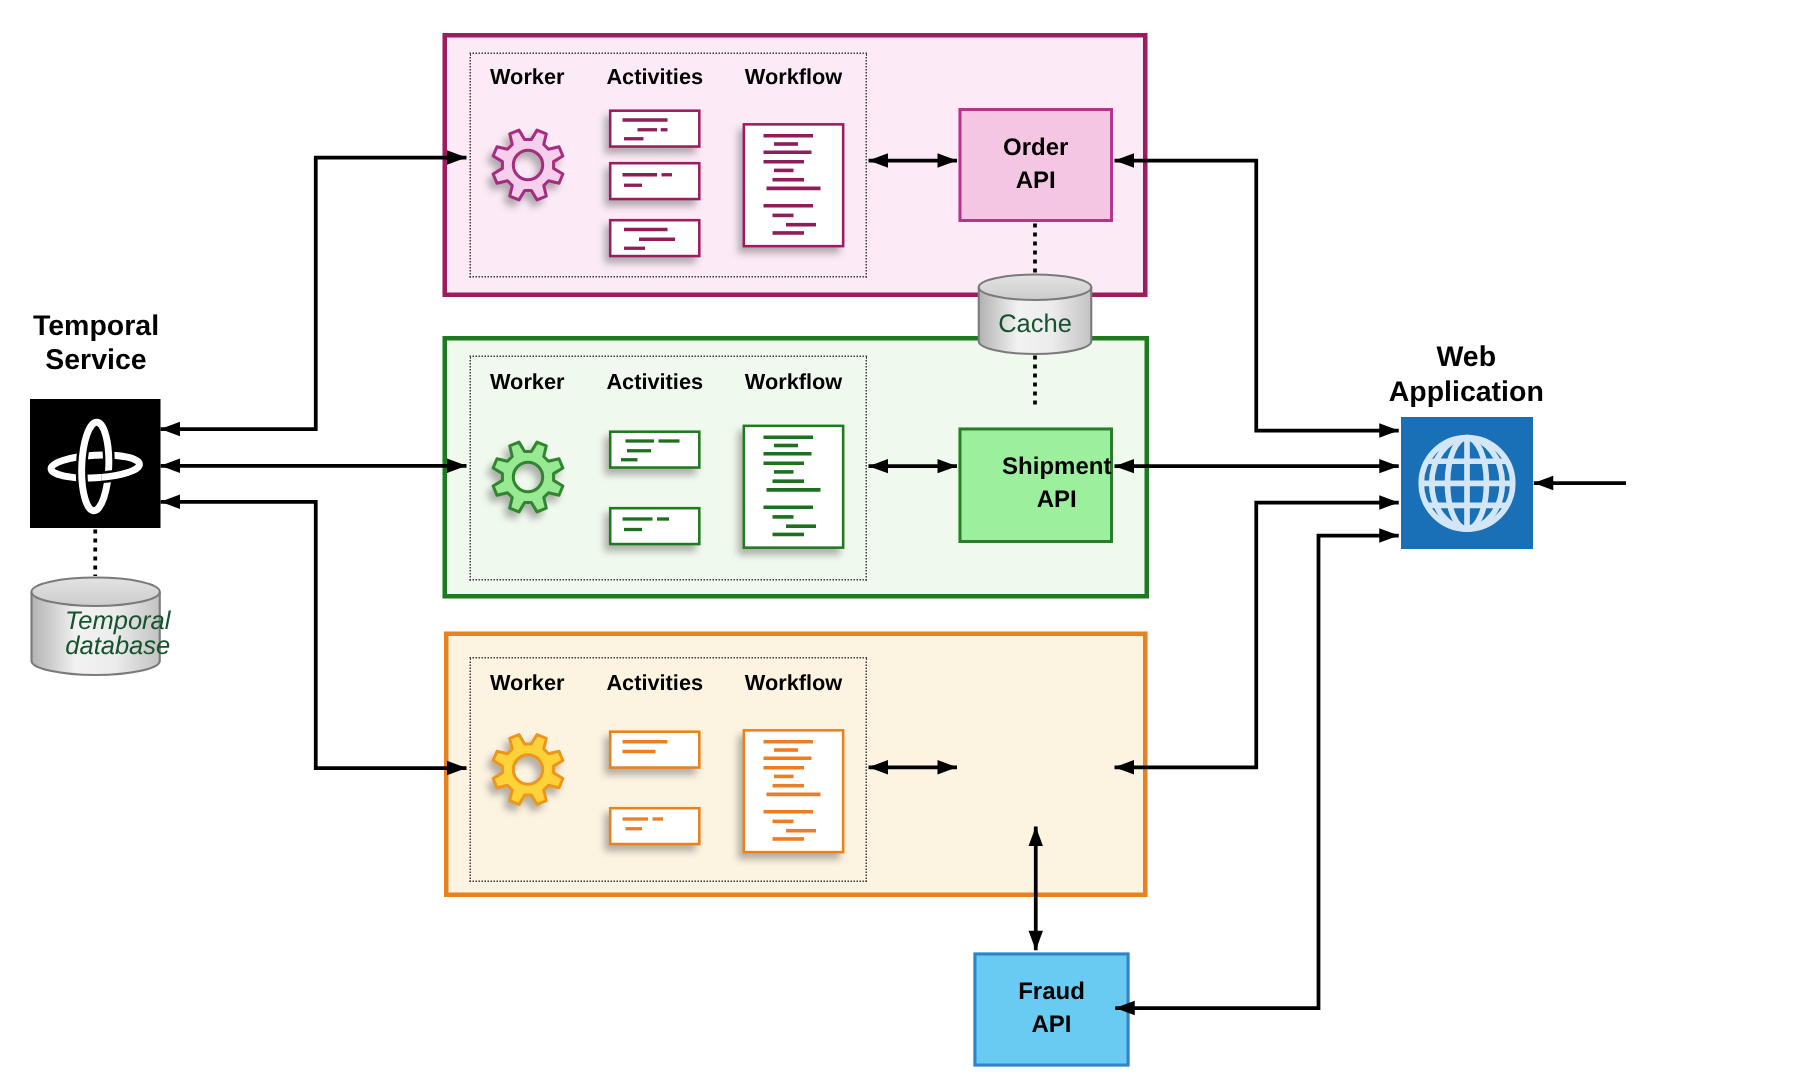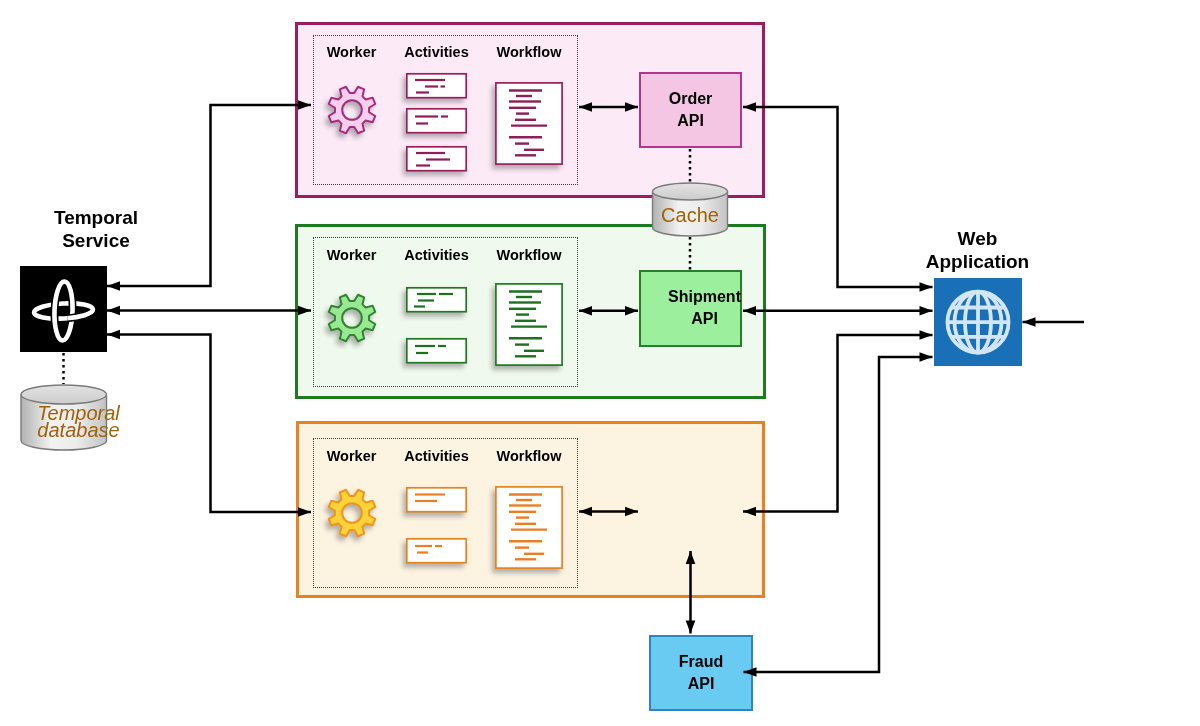--- a/index.html
+++ b/index.html
@@ -6,21 +6,21 @@
   #canvas{position:relative;width:1084px;height:726px;background:#ffffff;overflow:hidden;transform:translateZ(0);
           font-family:"Liberation Sans","DejaVu Sans",sans-serif;color:#000;}
   .row-box{position:absolute;box-sizing:border-box;border:3px solid var(--border);background:var(--fill);z-index:1;}
   .dotted-box{position:absolute;box-sizing:border-box;border:1.6px dotted #3c3c3c;z-index:2;}
   .col-label{position:absolute;width:96px;text-align:center;font-weight:bold;font-size:14.5px;z-index:3;}
   .api-box{position:absolute;box-sizing:border-box;border:2px solid var(--api-border);background:var(--api-fill);
            display:flex;align-items:center;justify-content:center;z-index:3;}
   .api-box span{width:min-content;text-align:center;font-size:16px;font-weight:bold;line-height:22px;}
   .node-label{position:absolute;text-align:center;font-weight:bold;font-size:19px;line-height:23px;z-index:6;display:flex;justify-content:center;}
   .node-label span{width:min-content;}
-  .cyl-label{position:absolute;text-align:center;font-size:20px;line-height:17px;color:#a16207;z-index:6;display:flex;justify-content:center;}
+  .cyl-label{position:absolute;text-align:center;font-size:17px;line-height:17px;color:#14532d;z-index:6;display:flex;justify-content:center;}
   .cyl-label span{width:min-content;}
   .icon-svg{position:absolute;z-index:3;overflow:visible;}
   .shadowed{filter:drop-shadow(-3px 4px 2.5px rgba(90,90,90,0.45));}
   #temporal-box{position:absolute;background:#000;z-index:3;}
   #web-box{position:absolute;background:#1a70b6;z-index:3;}
   #edge-layer,#deco-layer{position:absolute;left:0;top:0;z-index:5;pointer-events:none;overflow:visible;}
   .gear{fill:var(--icon-fill);stroke:var(--icon-stroke);stroke-width:2;stroke-linejoin:round;fill-rule:evenodd;}
   .mini-rect{fill:#ffffff;stroke:var(--border);stroke-width:1.7;}
   .mini-line{stroke:var(--line);stroke-linecap:butt;}
 </style>
@@ -132,21 +132,21 @@
         <line x1="14" x2="41" y1="25.8" y2="25.8" class="mini-line" stroke-width="2.4"></line>
         <line x1="21" x2="34" y1="31.6" y2="31.6" class="mini-line" stroke-width="2.4"></line>
         <line x1="20" x2="41" y1="37.8" y2="37.8" class="mini-line" stroke-width="2.4"></line>
         <line x1="16" x2="52" y1="43.6" y2="43.6" class="mini-line" stroke-width="2.4"></line>
         <line x1="14" x2="47" y1="55.2" y2="55.2" class="mini-line" stroke-width="2.4"></line>
         <line x1="20" x2="34" y1="61.6" y2="61.6" class="mini-line" stroke-width="2.4"></line>
         <line x1="29" x2="49" y1="67.8" y2="67.8" class="mini-line" stroke-width="2.4"></line>
         <line x1="20" x2="41" y1="73.3" y2="73.3" class="mini-line" stroke-width="2.4"></line>
       </g>
   </svg>
-  <div class="api-box" style="left: 639px; top: 270px; width: 103px; height: 76.5px; padding-left: 28px; --fill: #f0f9ed; --border: #1e7a1e; --api-fill: #9cef9c; --api-border: #2a7e2b; --icon-fill: #98e894; --icon-stroke: #2f862f; --line: #1d701d;">
+  <div class="api-box" style="left: 639px; top: 285px; width: 103px; height: 76.5px; padding-left: 28px; --fill: #f0f9ed; --border: #1e7a1e; --api-fill: #9cef9c; --api-border: #2a7e2b; --icon-fill: #98e894; --icon-stroke: #2f862f; --line: #1d701d;">
     <span>Shipment API</span>
   </div>
 
   <div class="row-box" style="left: 296px; top: 421px; width: 469px; height: 177px; --fill: #fdf3e1; --border: #e8821f; --api-fill: #ffd22e; --api-border: #e8861d; --icon-fill: #ffd23a; --icon-stroke: #ee961c; --line: #ed7d23;"></div>
   <div class="dotted-box" style="left:313px;top:437.5px;width:265px;height:150px;"></div>
   <div class="col-label" style="left:303.5px;top:447.5px;">Worker</div>
   <div class="col-label" style="left:388.5px;top:447.5px;">Activities</div>
   <div class="col-label" style="left:481px;top:447.5px;">Workflow</div>
   <svg class="icon-svg shadowed" style="left: 320px; top: 480.5px; --fill: #fdf3e1; --border: #e8821f; --api-fill: #ffd22e; --api-border: #e8861d; --icon-fill: #ffd23a; --icon-stroke: #ee961c; --line: #ed7d23;" width="64" height="64" viewBox="-32 -32 64 64">
     <use href="#gear-shape" class="gear"></use>
@@ -180,21 +180,21 @@
         <line x1="20" x2="34" y1="61.6" y2="61.6" class="mini-line" stroke-width="2.4"></line>
         <line x1="29" x2="49" y1="67.8" y2="67.8" class="mini-line" stroke-width="2.4"></line>
         <line x1="20" x2="41" y1="73.3" y2="73.3" class="mini-line" stroke-width="2.4"></line>
       </g>
   </svg>
 
   <div class="api-box" style="left:649px;top:634.5px;width:104px;height:76.5px;--api-fill:#69cbf1;--api-border:#3183c4;">
     <span>Fraud API</span>
   </div>
 
-  <div class="node-label" style="left:0px;top:206px;width:128px;margin-left:32px;">
+  <div class="node-label" style="left:0px;top:206px;width:128px;">
     <span>Temporal Service</span>
   </div>
   <div id="temporal-box" style="left:20px;top:266px;width:87px;height:86px;">
     <svg width="87" height="86" viewBox="0 0 87 86" style="overflow:visible">
       <g>
         <ellipse cx="43.5" cy="45" rx="29.5" ry="7.5" fill="none" stroke="#ffffff" stroke-width="4.6" transform="rotate(-3 43.5 45)"></ellipse>
         <ellipse cx="43.5" cy="45" rx="9" ry="29.5" fill="none" stroke="#000000" stroke-width="7.8" transform="rotate(2 43.5 45)"></ellipse>
         <ellipse cx="43.5" cy="45" rx="9" ry="29.5" fill="none" stroke="#ffffff" stroke-width="4.6" transform="rotate(2 43.5 45)"></ellipse>
         <clipPath id="weave-clip">
             <rect x="47.5" y="46" width="18.5" height="16"></rect>

